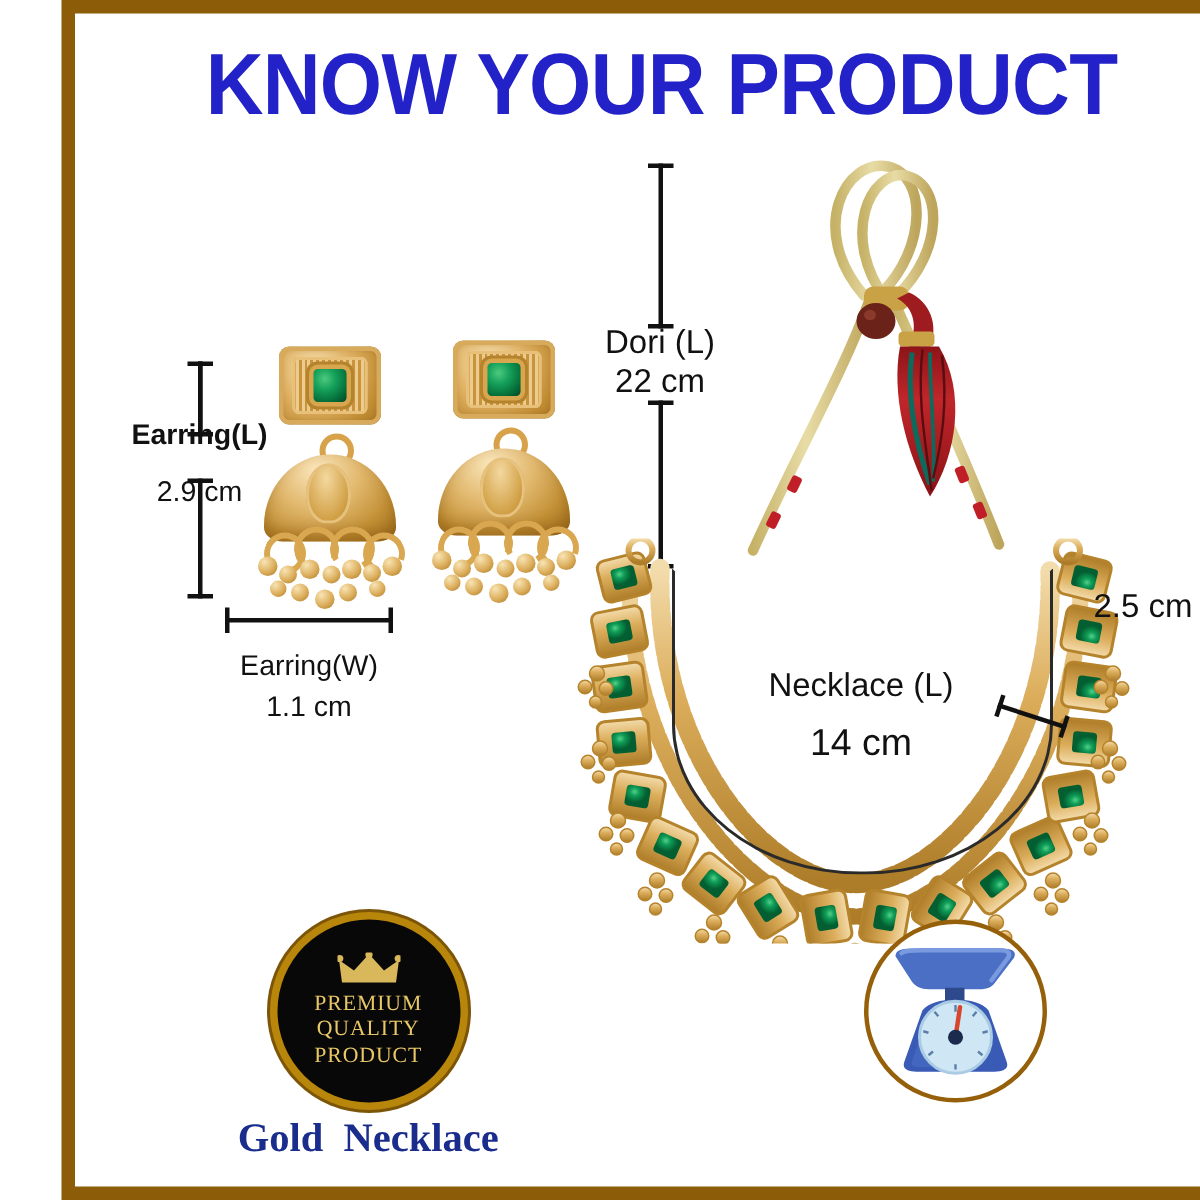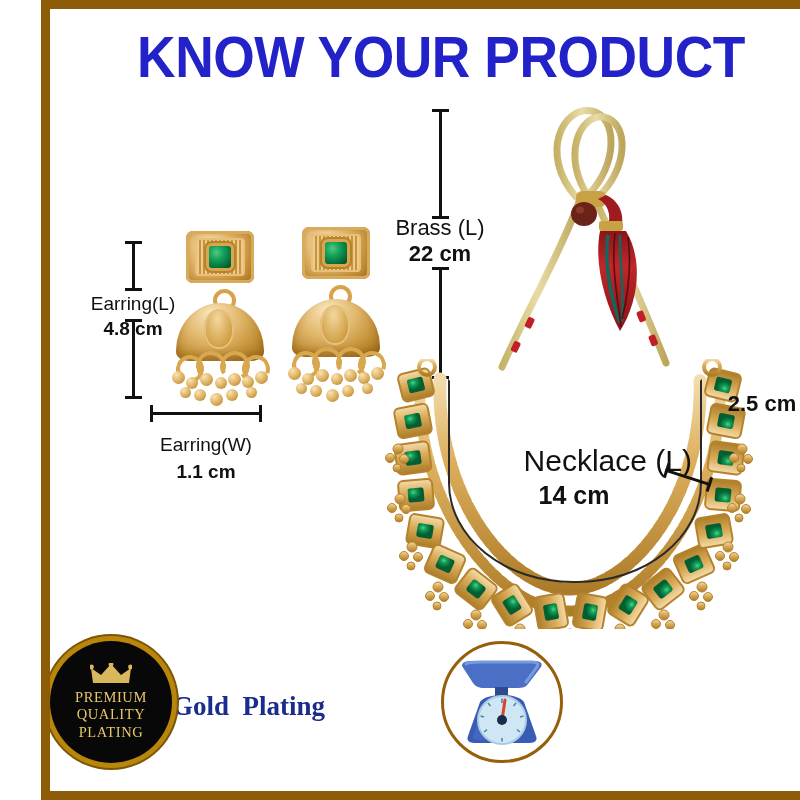--- a/index.html
+++ b/index.html
@@ -74,21 +74,21 @@
 
   
   .lbl {
     position: absolute;
     color: #111111;
     font-size: 19px;
     white-space: nowrap;
     text-align: center;
   }
   .lbl.big   { font-size: 22px; }
-  .lbl.bold  { font-weight: bold; }
+  .lbl.bold  { font-weight: normal; }
 
   
   .earring {
     position: absolute;
     width: 116px;
     height: 178px;
   }
   .er-top {
     position: absolute;
     left: 24px;
@@ -213,21 +213,21 @@
     position: absolute;
     left: 0;
     top: 604px;
     width: 782px;
     height: 178px;
     display: flex;
   }
   .badge {
     flex: 1;
     display: flex;
-    flex-direction: row;
+    flex-direction: column;
     align-items: center;
   }
   .badge-circle {
     width: 122px;
     height: 122px;
     border-radius: 50%;
     border: 3px solid #96600a;
     background: #ffffff;
     position: relative;
     box-sizing: border-box;
@@ -342,22 +342,22 @@
         <div class="bead" style="left:56px; top:40px; width:12px; height:12px;"></div>
         <div class="bead" style="left:10px; top:38px; width:11px; height:11px;"></div>
         <div class="bead" style="left:76px; top:38px; width:11px; height:11px;"></div>
       </div>
     </div>
   </div>
 
   <div class="vbar" style="left:82px; top:232px; height:50px;"></div>
   <div class="vbar nocaps" style="left:82px; top:232px; height:50px;"></div>
   <div class="vbar" style="left:82px; top:310px; height:80px;"></div>
-  <div class="lbl" style="left:22px; top:284px; width:122px;">Earring(L)</div>
-  <div class="lbl bold" style="left:22px; top:309px; width:122px;">4.8 cm</div>
+  <div class="lbl" style="left:22px; top:271px; width:122px;font-weight:bold;">Earring(L)</div>
+  <div class="lbl bold" style="left:22px; top:309px; width:122px;">2.9 cm</div>
 
   <div class="hbar" style="left:100px; top:403px; width:112px;"></div>
   <div class="lbl" style="left:96px; top:425px; width:120px;">Earring(W)</div>
   <div class="lbl bold" style="left:96px; top:452px; width:120px;">1.1 cm</div>
 
   <div class="dori">
     <svg width="230" height="300" viewBox="0 0 230 300">
       <defs>
         <linearGradient id="cordg" x1="0" y1="0" x2="1" y2="0">
           <stop offset="0%" stop-color="#c6b267"></stop>
@@ -392,21 +392,21 @@
       <path d="M132 136 C 126 168, 136 206, 152 236 C 170 208, 176 166, 158 136 Z" fill="url(#tasg)"></path>
       <path d="M140 140 C 136 170, 143 202, 152 228" fill="none" stroke="#0d6a5c" stroke-width="3.5"></path>
       <path d="M152 140 C 152 172, 156 200, 154 226" fill="none" stroke="#0d6a5c" stroke-width="2.5"></path>
       <path d="M147 138 C 143 172, 150 206, 153 232" fill="none" stroke="#5a0d10" stroke-width="1.6"></path>
       <path d="M160 142 C 164 174, 160 200, 154 224" fill="none" stroke="#5a0d10" stroke-width="1.6"></path>
     </svg>
   </div>
 
   <div class="vbar" style="left:389px; top:100px; height:110px;"></div>
   <div class="vbar" style="left:389px; top:258px; height:112px;"></div>
-  <div class="lbl big" style="left:332px; top:206px; width:116px;">Brass (L)</div>
+  <div class="lbl big" style="left:332px; top:206px; width:116px;">Dori (L)</div>
   <div class="lbl big bold" style="left:332px; top:232px; width:116px;">22 cm</div>
 
   <div class="necklace">
     <svg width="380" height="270" viewBox="0 0 380 270">
       <defs>
         <linearGradient id="goldg" x1="0" y1="0" x2="0" y2="1">
           <stop offset="0%" stop-color="#f3dcac"></stop>
           <stop offset="40%" stop-color="#dcae5c"></stop>
           <stop offset="100%" stop-color="#ad7c28"></stop>
         </linearGradient>
@@ -578,44 +578,44 @@
             <circle cx="-1" cy="19" r="4"></circle>
           </g>
       </g>
 
       <circle cx="47" cy="8" r="8" fill="none" stroke="url(#goldg)" stroke-width="4"></circle>
       <circle cx="332" cy="8" r="8" fill="none" stroke="url(#goldg)" stroke-width="4"></circle>
     </svg>
   </div>
 
   <div class="meas-arc"></div>
-  <div class="lbl" style="left:406px; top:435px; width:236px; font-size:30px;text-align:right;">Necklace (L)</div>
+  <div class="lbl" style="left:406px; top:435px; width:236px; font-size:22px;">Necklace (L)</div>
   <div class="lbl bold" style="left:406px; top:472px; width:236px; font-size:25px;text-align:center;">14 cm</div>
 
   <div class="wtick"></div>
   <div class="lbl bold" style="left:632px; top:382px; width:160px; font-size:22px;">2.5 cm</div>
 
   <div class="badge-row">
 
 
     <div class="badge gold-badge-cell">
       <div class="badge-circle">
         <div class="seal">
           <svg width="42" height="22" viewBox="0 0 42 22" style="margin-bottom:4px;">
             <path d="M3 20 L1 5 L11 12 L21 1 L31 12 L41 5 L39 20 Z" fill="#d9b85c"></path>
             <circle cx="1.5" cy="4" r="2.4" fill="#d9b85c"></circle>
             <circle cx="21" cy="1.5" r="2.4" fill="#d9b85c"></circle>
             <circle cx="40.5" cy="4" r="2.4" fill="#d9b85c"></circle>
           </svg>
           <div class="seal-text">PREMIUM</div>
           <div class="seal-text">QUALITY</div>
-          <div class="seal-text">PLATING</div>
+          <div class="seal-text">PRODUCT</div>
         </div>
       </div>
-      <div class="badge-label">Gold  Plating</div>
+      <div class="badge-label">Gold  Necklace</div>
     </div>
 
     <div class="badge">
       <div class="badge-circle">
         <div class="scale-wrap">
           <svg width="96" height="92" viewBox="0 0 96 92">
 
             <path d="M8 12 C 8 8, 12 7, 18 7 L 80 7 C 86 7, 89 9, 87 13 L 74 30 C 72 33, 68 34, 64 34 L 30 34 C 25 34, 21 32, 19 29 Z" fill="#4a6fc4"></path>
             <path d="M12 10 C 14 8, 20 8, 26 8 L 78 8 C 83 8, 85 10, 83 13 L 72 28" fill="none" stroke="#7a9ae0" stroke-width="3" stroke-linecap="round"></path>
 

